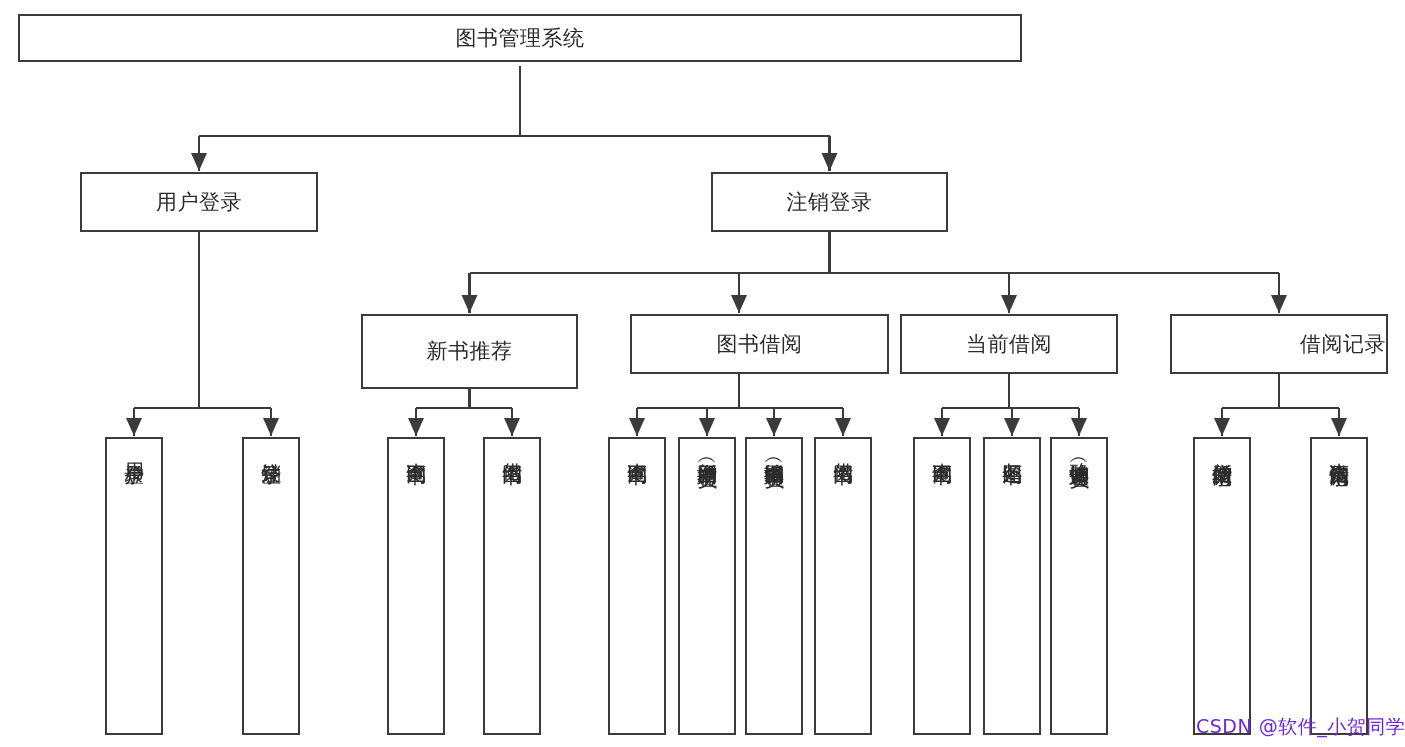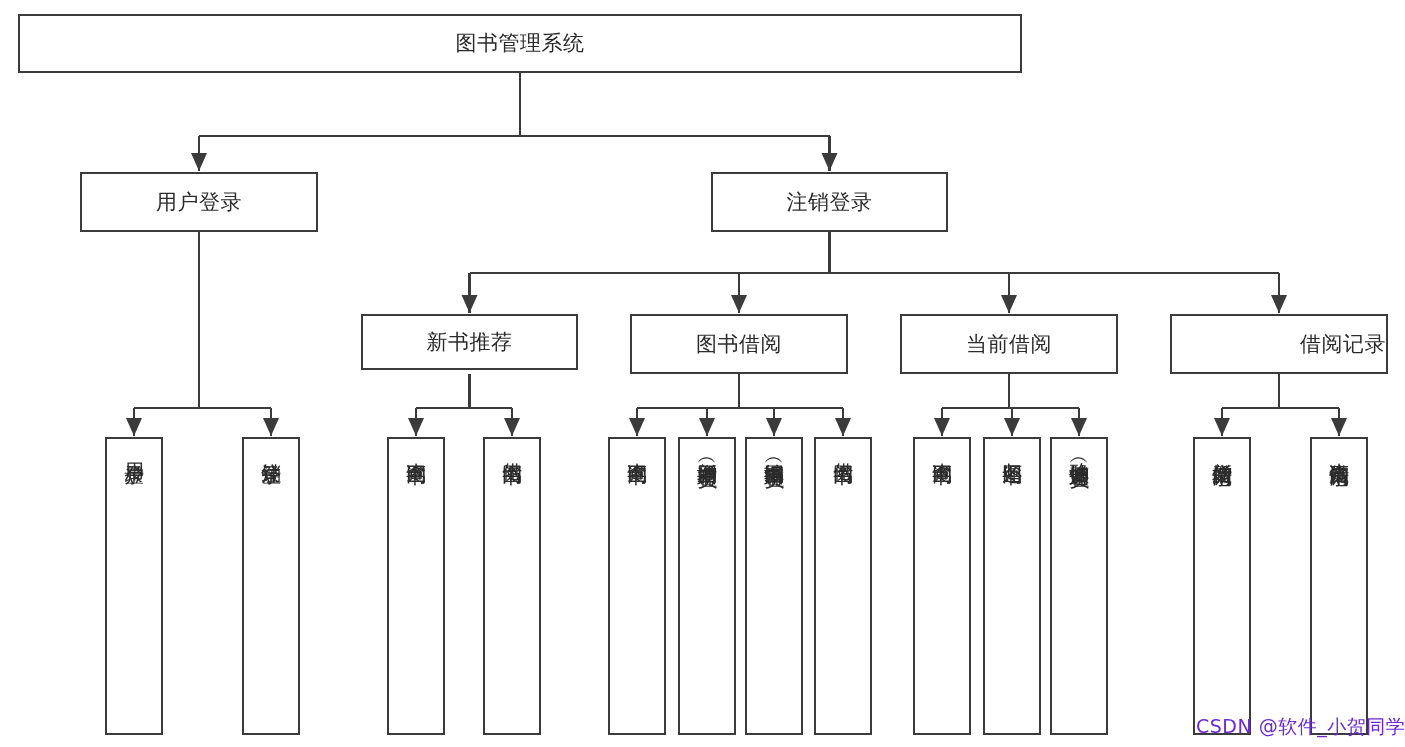--- a/index.html
+++ b/index.html
@@ -122,33 +122,33 @@
       <line x1="1079" y1="408" x2="1079" y2="436" stroke="#3b3b3b" stroke-width="2.5" shape-rendering="crispEdges"></line>
       <path d="M 1071 418 L 1087 418 L 1079 436 Z" fill="#3b3b3b"></path>
       <line x1="1279" y1="374" x2="1279" y2="408" stroke="#3b3b3b" stroke-width="2.5" shape-rendering="crispEdges"></line>
       <line x1="1222" y1="408" x2="1339" y2="408" stroke="#3b3b3b" stroke-width="2.5" shape-rendering="crispEdges"></line>
       <line x1="1222" y1="408" x2="1222" y2="436" stroke="#3b3b3b" stroke-width="2.5" shape-rendering="crispEdges"></line>
       <path d="M 1214 418 L 1230 418 L 1222 436 Z" fill="#3b3b3b"></path>
       <line x1="1339" y1="408" x2="1339" y2="436" stroke="#3b3b3b" stroke-width="2.5" shape-rendering="crispEdges"></line>
       <path d="M 1331 418 L 1347 418 L 1339 436 Z" fill="#3b3b3b"></path>
     </svg>
   <div id="nodes">
-      <div class="node horiz root" style="left: 18px; top: 14px; width: 1004px; height: 59px;">
+      <div class="node horiz root" style="left: 18px; top: 14px; width: 1004px; height: 48px;">
         <span class="label">图书管理系统</span>
       </div>
       <div class="node horiz" style="left: 80px; top: 172px; width: 238px; height: 60px;">
         <span class="label">用户登录</span>
       </div>
       <div class="node horiz" style="left: 711px; top: 172px; width: 237px; height: 60px;">
         <span class="label">注销登录</span>
       </div>
-      <div class="node horiz" style="left: 361px; top: 314px; width: 217px; height: 56px;">
+      <div class="node horiz" style="left: 361px; top: 314px; width: 217px; height: 75px;">
         <span class="label">新书推荐</span>
       </div>
-      <div class="node horiz" style="left: 630px; top: 314px; width: 218px; height: 60px;">
+      <div class="node horiz" style="left: 630px; top: 314px; width: 259px; height: 60px;">
         <span class="label">图书借阅</span>
       </div>
       <div class="node horiz" style="left: 900px; top: 314px; width: 218px; height: 60px;">
         <span class="label">当前借阅</span>
       </div>
       <div class="node horiz" style="left: 1170px; top: 314px; width: 218px; height: 60px; justify-content: flex-end;">
         <span class="label">借阅记录</span>
       </div>
       <div class="node vert" style="left: 105px; top: 437px; width: 58px; height: 298px;">
         <span class="label">用户登录</span>

